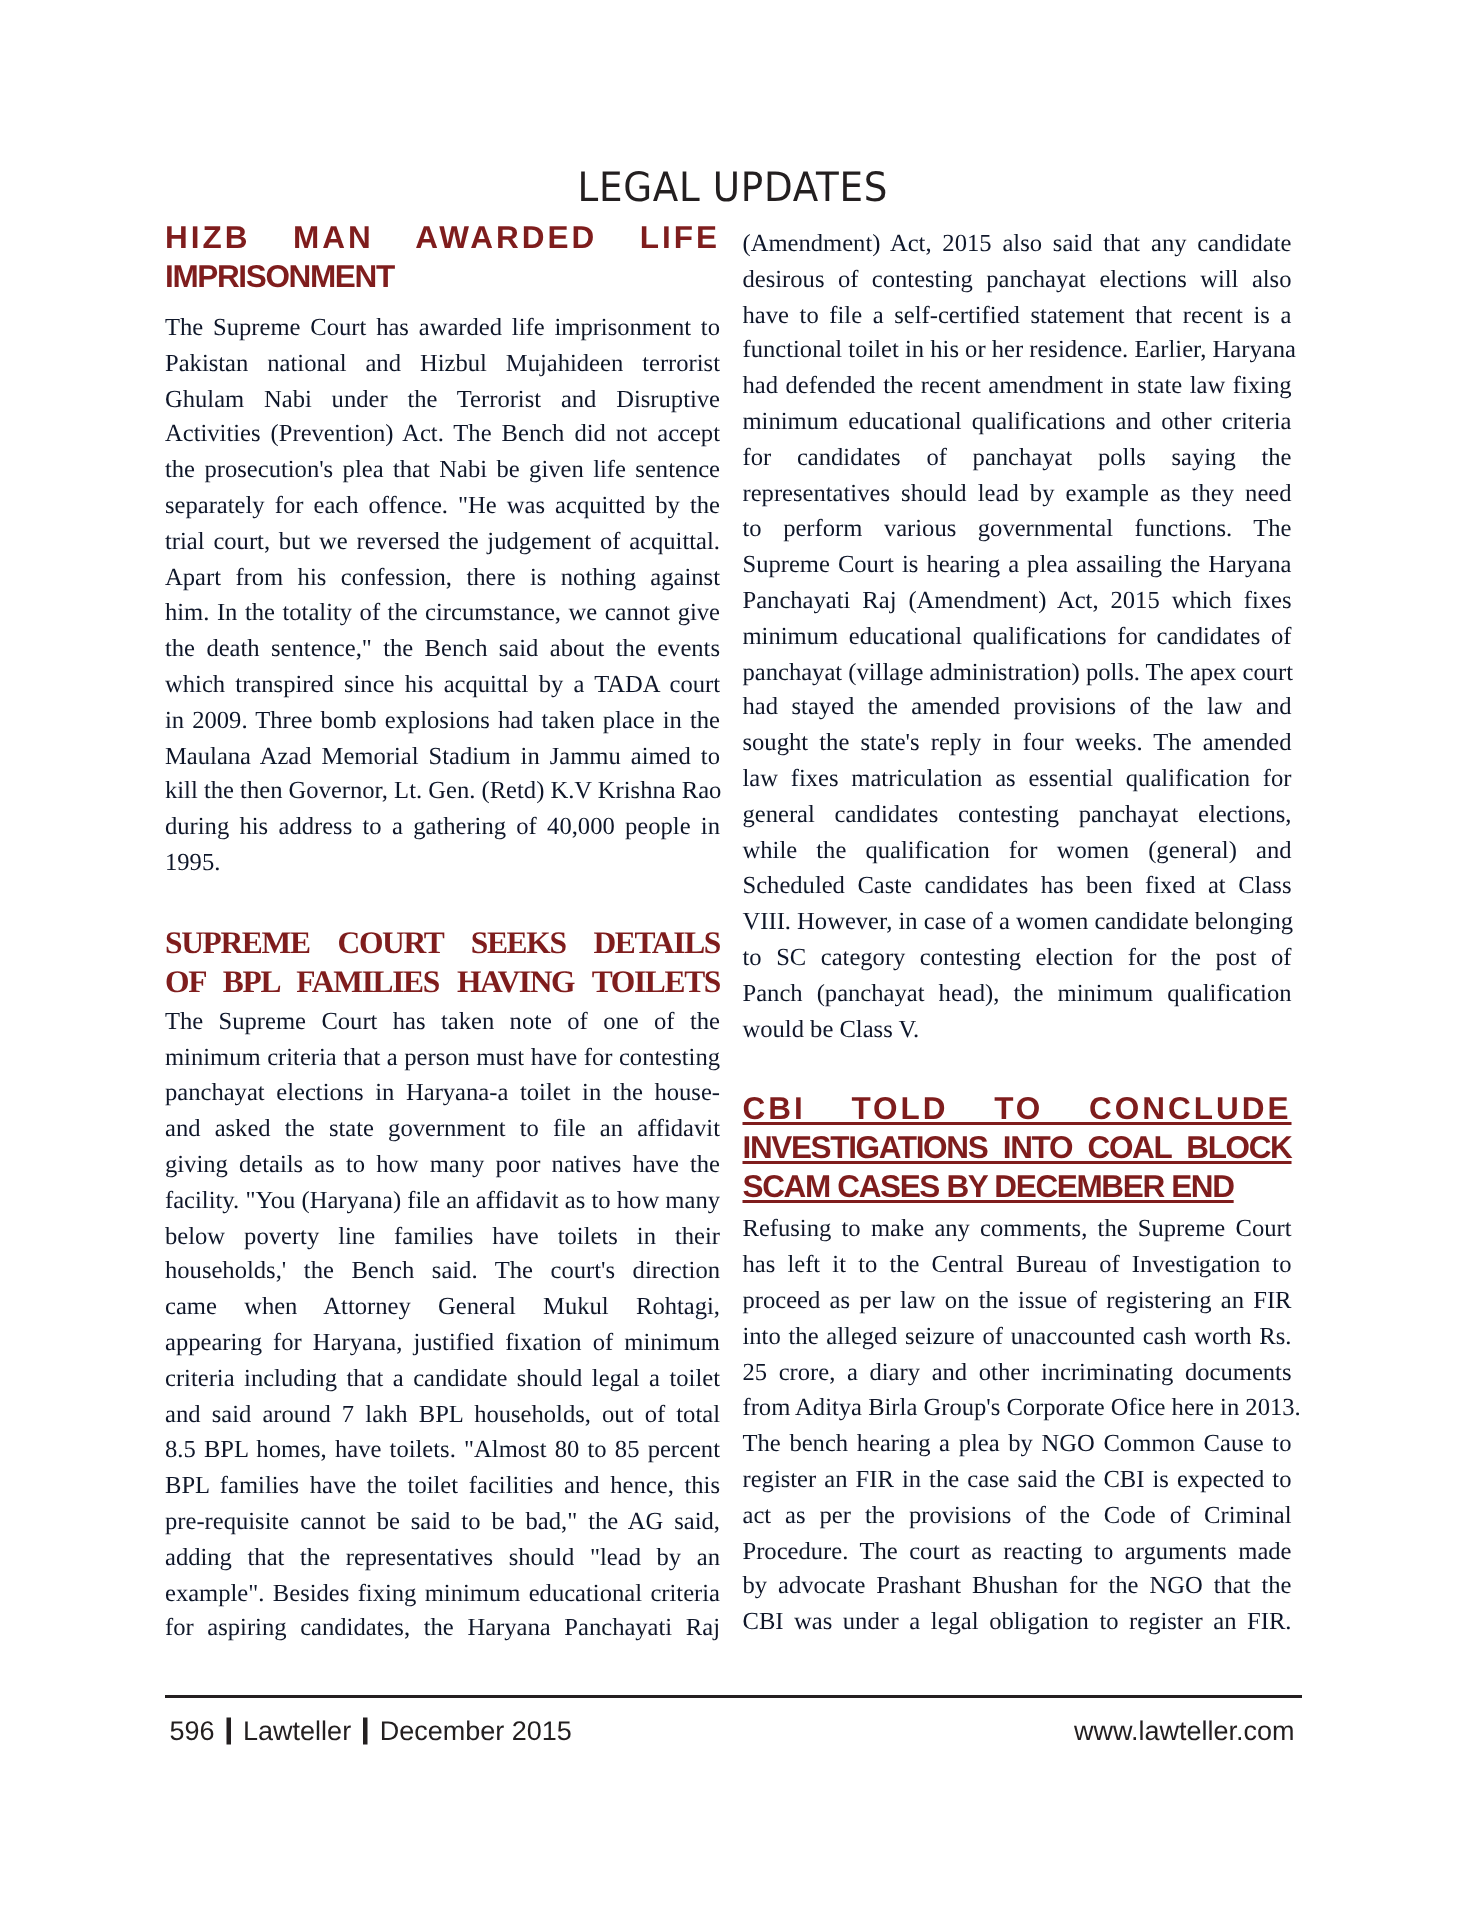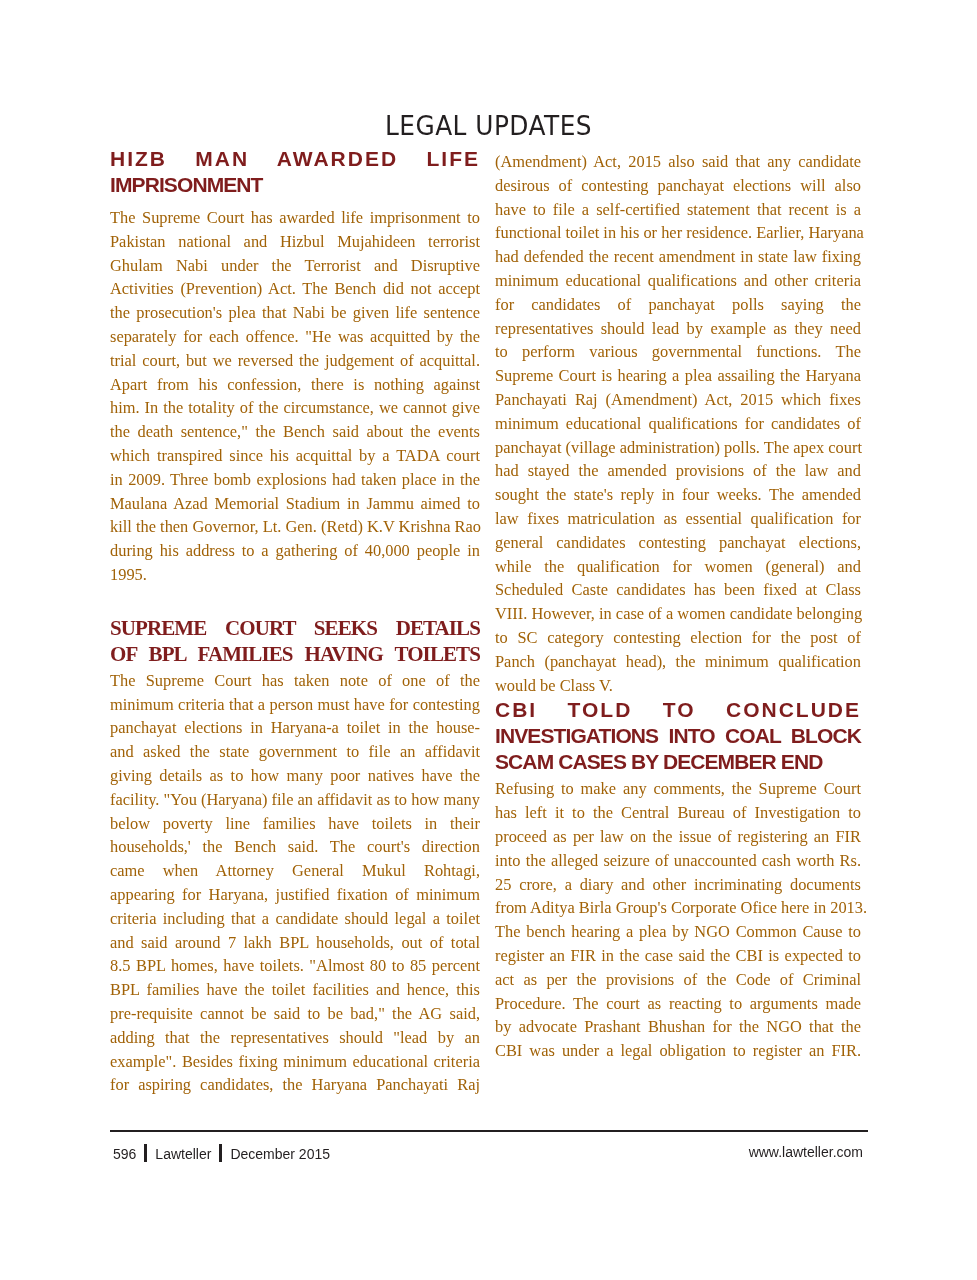--- a/index.html
+++ b/index.html
@@ -13,28 +13,28 @@
   .col-left { left: 110px; top: 146px; }
   .col-right { left: 495px; top: 150px; width: 366px; }
   .heading {
     font-family: "Liberation Sans", sans-serif; font-weight: bold; font-size: 21px;
     line-height: 26px; color: #7f1d1d; letter-spacing: -0.9px;
   }
   .heading .hl { display: block; text-align: justify; text-align-last: justify; white-space: nowrap; }
   .heading .hl.wide { letter-spacing: 2px; }
   .heading .hl.last { text-align-last: left; }
   .body-text {
-    font-family: "Liberation Serif", serif; font-size: 16.4px; line-height: 23.8px; color: #a16207;
+    font-family: "Liberation Serif", serif; font-size: 16.4px; line-height: 23.8px; color: #0f172a;
   }
   .body-text .ln { display: block; text-align: justify; text-align-last: justify; white-space: nowrap; }
   .body-text .ln.last { text-align-last: left; }
   .footer-rule { position: absolute; left: 110px; width: 758px; top: 1130px; height: 2px; background: #231f20; }
   .footer {
     position: absolute; left: 113px; top: 1144px; width: 750px; height: 20px;
-    font-family: "Liberation Sans", sans-serif; font-size: 14px; color: #231f20;
+    font-family: "Liberation Sans", sans-serif; font-size: 18px; color: #231f20;
   }
   .footer .sep { display: inline-block; width: 3px; height: 18px; background: #231f20; vertical-align: -3px; margin: 0 8px; }
   .footer .url { position: absolute; right: 0; top: 0; }
 </style>
 </head>
 <body>
 
 <div class="page-title">LEGAL UPDATES</div>
 
 <div class="col col-left">
@@ -107,21 +107,21 @@
     <span class="ln">law fixes matriculation as essential qualification for</span>
     <span class="ln">general candidates contesting panchayat elections,</span>
     <span class="ln">while the qualification for women (general) and</span>
     <span class="ln">Scheduled Caste candidates has been fixed at Class</span>
     <span class="ln">VIII. However, in case of a women candidate belonging</span>
     <span class="ln">to SC category contesting election for the post of</span>
     <span class="ln">Panch (panchayat head), the minimum qualification</span>
     <span class="ln last">would be Class V.</span>
   </div>
 
-  <div class="heading" style="">
+  <div class="heading" style="margin-top:30px;text-decoration:underline;">
     <span class="hl wide">CBI TOLD TO CONCLUDE</span>
     <span class="hl">INVESTIGATIONS INTO COAL BLOCK</span>
     <span class="hl last">SCAM CASES BY DECEMBER END</span>
   </div>
   <div class="body-text" style="margin-top:2px;">
     <span class="ln">Refusing to make any comments, the Supreme Court</span>
     <span class="ln">has left it to the Central Bureau of Investigation to</span>
     <span class="ln">proceed as per law on the issue of registering an FIR</span>
     <span class="ln">into the alleged seizure of unaccounted cash worth Rs.</span>
     <span class="ln">25 crore, a diary and other incriminating documents</span>

